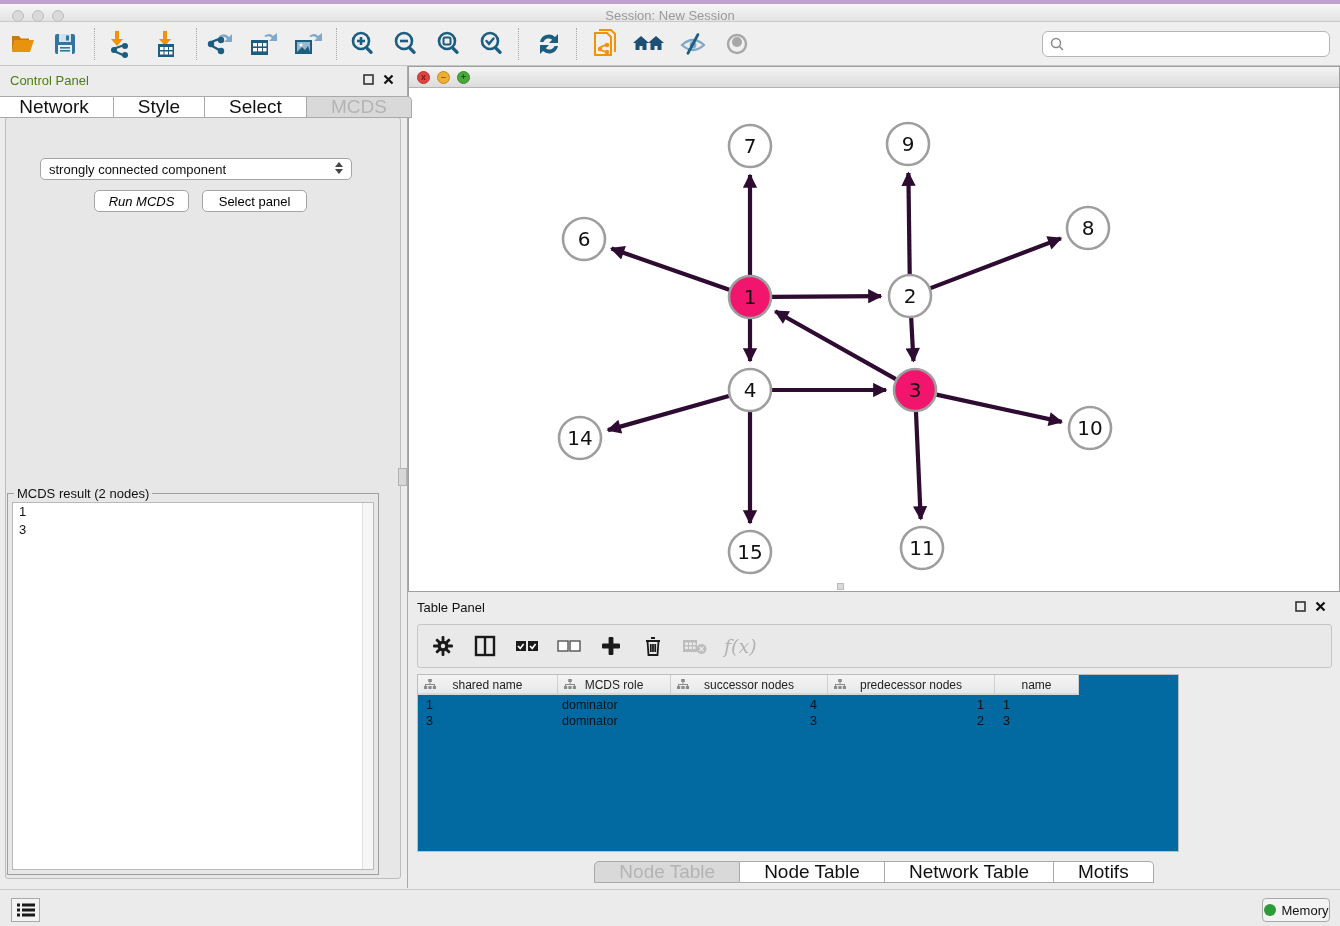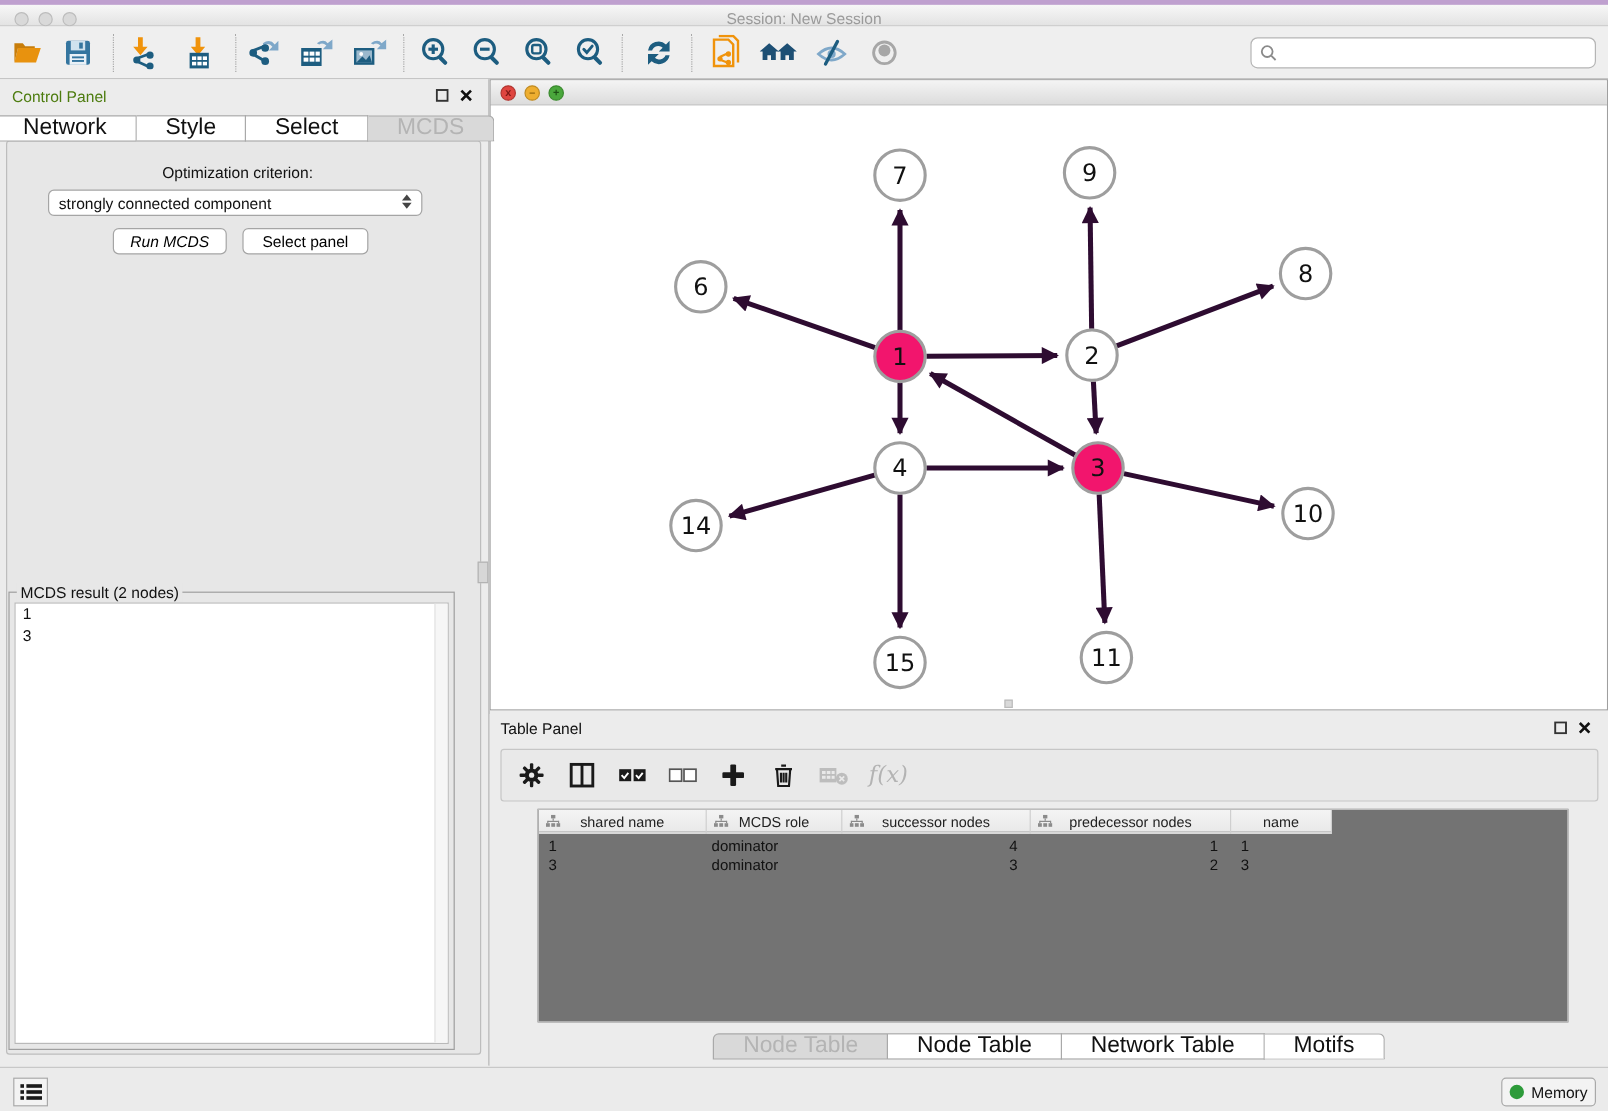--- a/index.html
+++ b/index.html
@@ -56,34 +56,34 @@
   .nf-grn { background:#4aa73c; border:1px solid #3a8a2e; color:#1d5214; }
   .netcanvas { position:absolute; left:0; top:21px; right:0; bottom:0; background:#fff; }
   .resize-dot { position:absolute; left:428px; bottom:1px; width:7px; height:7px; background:#d9d9d9; border:1px solid #bbb; }
 
   
   .tpanel { position:absolute; left:408px; top:595px; width:932px; height:293px; background:#ececec; }
   .tpanel-header { position:absolute; left:9px; top:5px; font-size:13px; }
   .ttoolbar { position:absolute; left:9px; top:29px; width:915px; height:44px; background:#e9e9e9; border:1px solid #c6c6c6; border-radius:3px; display:flex; align-items:center; gap:16px; padding-left:12px; }
   .ttb-btn { display:flex; align-items:center; justify-content:center; width:26px; height:26px; cursor:pointer; }
   .fx { font-family:"DejaVu Serif", serif; font-style:italic; font-size:19px; color:#b3b3b3; }
-  .datatable { position:absolute; left:9px; top:79px; width:859px; height:178px; background:#737373; border:1px solid #bdbdbd; overflow:hidden;margin-left:31px; }
+  .datatable { position:absolute; left:9px; top:79px; width:762px; height:178px; background:#0369a1; border:1px solid #bdbdbd; overflow:hidden; }
   .thead { position:absolute; left:0; top:0; height:20px; display:flex; background:linear-gradient(#f4f4f4,#e9e9e9); border-bottom:2px solid #d8d8d8; }
   .th { position:relative; height:20px; border-right:1px solid #cfcfcf; font-size:12px; display:flex; align-items:center; justify-content:center; color:#222; }
   .th .hicon { position:absolute; left:6px; top:4px; }
   .trow { position:absolute; left:0; height:16px; display:flex; font-size:12.5px; }
   .td { height:16px; line-height:16px; white-space:nowrap; overflow:hidden; }
   .td.l { text-align:left; padding-left:8px; }
   .td.r { text-align:right; padding-right:11px; }
   .ttabs { position:absolute; left:0; right:0; top:266px; display:flex; justify-content:center; }
 
   
   .statusbar { position:absolute; left:0; top:889px; width:1340px; height:37px; background:#ebebeb; border-top:1px solid #c8c8c8; }
   .sb-left-btn { position:absolute; left:11px; top:8px; width:29px; height:24px; background:#f3f3f3; border:1px solid #a9a9a9; display:flex; align-items:center; justify-content:center; cursor:pointer; }
-  .sb-mem-btn { position:absolute; right:10px; top:8px; width:79px; height:24px; background:#f3f3f3; border:1px solid #a9a9a9; border-radius:4px; display:flex; align-items:center; justify-content:center; gap:6px; font-size:13px; cursor:pointer; }
+  .sb-mem-btn { position:absolute; right:10px; top:8px; width:68px; height:24px; background:#f3f3f3; border:1px solid #a9a9a9; border-radius:4px; display:flex; align-items:center; justify-content:center; gap:6px; font-size:13px; cursor:pointer; }
   .mem-dot { width:12px; height:12px; border-radius:50%; background:#2d9b3a; }
 
   svg { display:block; }
 </style>
 </head>
 <body>
 
 <div class="titlebar">
   <div class="tl-dots">
     <div class="tl-dot"></div>
@@ -271,21 +271,20 @@
         <path d="M1.5 1.5 L9.5 9.5 M9.5 1.5 L1.5 9.5" stroke="#111" stroke-width="2.2"></path>
       </svg>
   </div>
   <div class="cpanel-body"></div>
   <div class="cp-tabs">
     <div class="tab">Network</div>
     <div class="tab">Style</div>
     <div class="tab">Select</div>
     <div class="tab sel">MCDS</div>
   </div>
-  <div class="opt-label">Optimization criterion:</div>
   <div class="selectbox">
     <span>strongly connected component</span>
     <span class="sel-arrows">
         <span class="arr-up"></span>
         <span class="arr-dn"></span>
       </span>
   </div>
   <button class="btn" style="left:94px; width:95px;font-style:italic;">Run MCDS</button>
   <button class="btn" style="left:202px; width:105px;">Select panel</button>
   <div class="fieldset">

